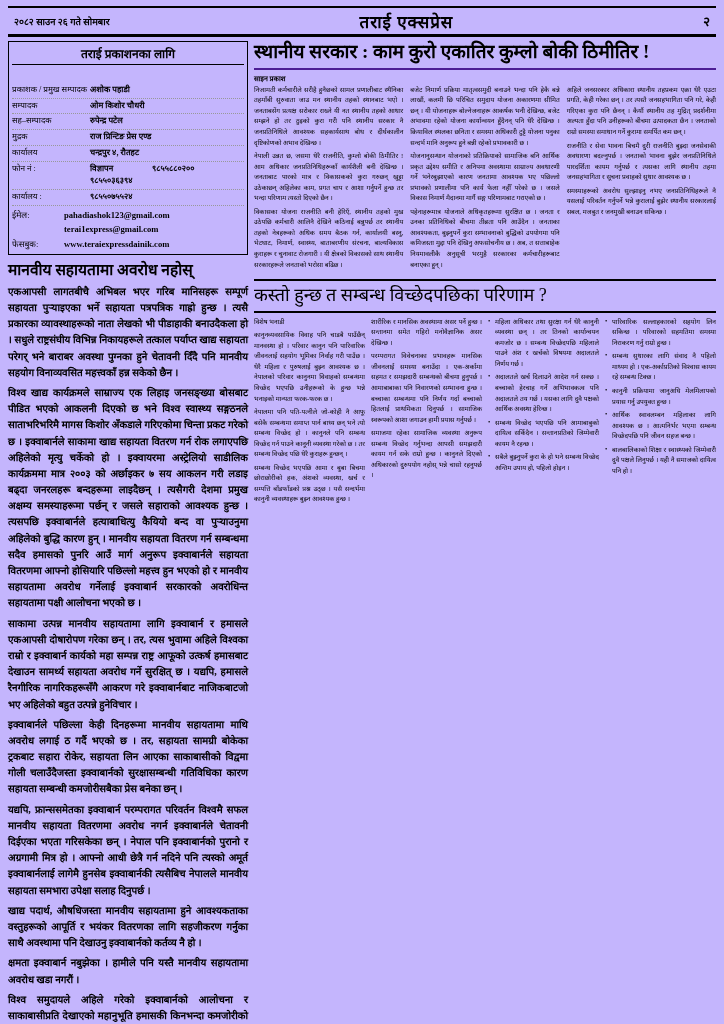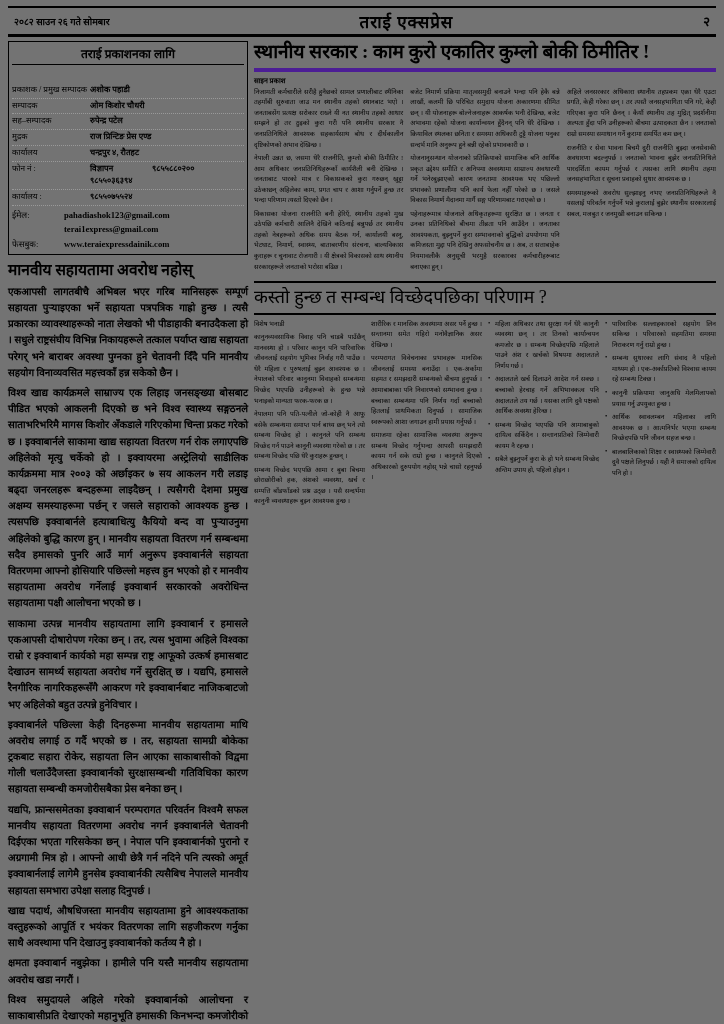--- a/index.html
+++ b/index.html
@@ -1,17 +1,17 @@
 <!DOCTYPE html>
 <html><head>
 <meta charset="utf-8">
 <style>
   html,body{margin:0;padding:0;background:#b9b9b9;}
   body{font-family:"Liberation Serif",serif;}
-  .page{width:724px;height:1024px;background:#737373;position:relative;overflow:hidden;margin:0 auto;
+  .page{width:724px;height:1024px;background:#c4b5fd;position:relative;overflow:hidden;margin:0 auto;
         box-sizing:border-box;padding:6px 8px 8px 8px;}
   .masthead{display:flex;align-items:center;justify-content:space-between;
             border-top:2px solid #000;border-bottom:3px solid #000;padding:2px 6px;height:22px;}
   .masthead .date{font-size:9.5px;font-weight:bold;}
   .masthead .title{font-size:17px;font-weight:bold;letter-spacing:1px;}
   .masthead .pageno{font-size:13px;font-weight:bold;}
   .body-wrap{display:flex;gap:6px;margin-top:4px;height:975px;}
   .col-left{width:240px;display:flex;flex-direction:column;}
   .col-right{flex:1;display:flex;flex-direction:column;}
   .box{border:1px solid #000;padding:3px;}
@@ -27,21 +27,21 @@
   .imprint-contact .row .k{width:52px;}
   .imprint-contact .row .v{flex:1;font-weight:bold;}
   .ed-head{display:flex;align-items:center;justify-content:space-between;border-top:1px solid #000;
            border-bottom:1px solid #000;margin-top:6px;padding:2px 4px;}
   .ed-head .lbl{font-size:13px;font-weight:bold;}
   .ed-head .mark{width:26px;height:13px;background:#000;position:relative;}
   .ed-head .mark:after{content:"";position:absolute;right:2px;top:2px;width:9px;height:9px;background:#fff;}
   .ed-title{font-size:15.5px;font-weight:bold;line-height:1.25;margin:5px 0 4px;}
   .ed-body{font-size:10px;line-height:1.62;text-align:justify;font-weight:bold;}
   .ed-body p{margin:0 0 4px;}
-  .headline{font-size:19px;font-weight:bold;line-height:1.2;border-bottom:4px solid #4c1d95;
+  .headline{font-size:19px;font-weight:bold;line-height:1.2;border-bottom:2px solid #4c1d95;
             padding-bottom:4px;margin-bottom:4px;}
   .headline2{font-size:18px;font-weight:normal;line-height:1.2;border-top:2px solid #000;
              border-bottom:2px solid #000;padding:4px 0;margin:6px 0 4px;}
   .cols3{display:flex;gap:7px;}
   .cols3 .c{flex:1;font-size:6.6px;line-height:1.6;text-align:justify;}
   .cols3 .c p{margin:0 0 3px;}
   .cols4{display:flex;gap:6px;}
   .cols4 .c{flex:1;font-size:6.6px;line-height:1.6;text-align:justify;}
   .cols4 .c p{margin:0 0 3px;}
   .bullets p{position:relative;padding-left:7px;}

